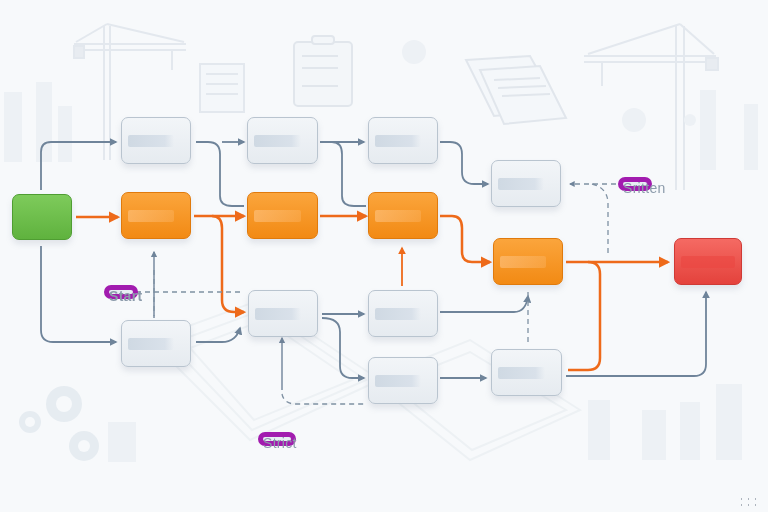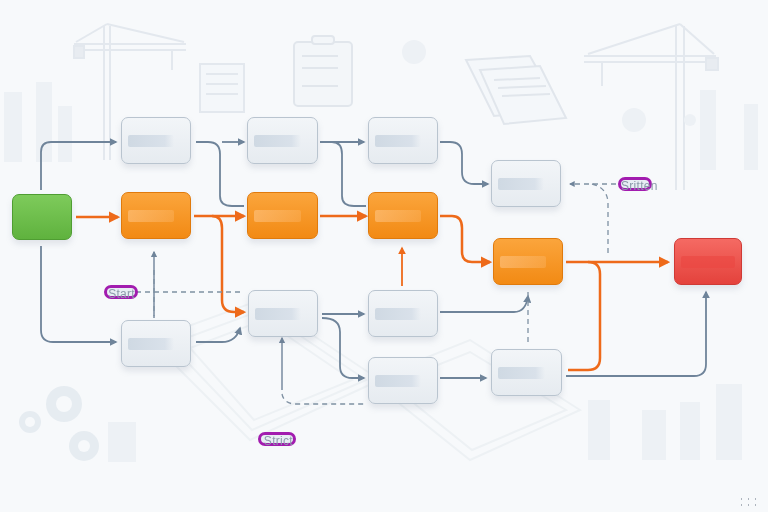--- a/index.html
+++ b/index.html
@@ -33,22 +33,22 @@
     border: 1.5px solid #4f9d32;
   }
   .node.red {
     background: linear-gradient(#f56a63, #e4423c);
     border: 1.5px solid #cf3a35;
   }
   .node.red .bar { left: 6px; right: 6px; background: rgba(235,70,65,0.6); }
   .tag {
     position: absolute; box-sizing: border-box;
     height: 14px; border-radius: 7px;
-    background: #e8eef4; border: 3px solid #a21caf;
-    color: #8c9bab; font-size: 12px; line-height: 12px; text-align: right;
+    background: #e8eef4; border: 5px solid #a21caf;
+    color: #8c9bab; font-size: 14px; line-height: 12px; text-align: right;
     letter-spacing: 0.3px;
   }
   .dots { position: absolute; right: 6px; bottom: 4px; width: 24px; height: 12px;
     background-image: radial-gradient(#9aa3ad 0.8px, transparent 1px);
     background-size: 7px 6px; opacity: 0.8; }
 </style>
 </head>
 <body>
 
 <svg class="bg-layer" viewBox="0 0 768 512">
@@ -229,17 +229,17 @@
 <div class="node gray" style="left:368px; top:290px; width:70px; height:47px;">
     <div class="bar"></div>
   </div>
 <div class="node gray" style="left:368px; top:357px; width:70px; height:47px;">
     <div class="bar"></div>
   </div>
 <div class="node gray" style="left:491px; top:349px; width:71px; height:47px;">
     <div class="bar"></div>
   </div>
 
-<div class="tag" style="left:104px; top:285px; width:34px;">Start</div>
+<div class="tag" style="left:104px; top:285px; width:34px;font-weight:bold;">Start</div>
 <div class="tag" style="left:258px; top:432px; width:38px;">Strict</div>
 <div class="tag" style="left:618px; top:177px; width:34px;">Sritten</div>
 
 <div class="dots"></div>
 
 </body></html>

